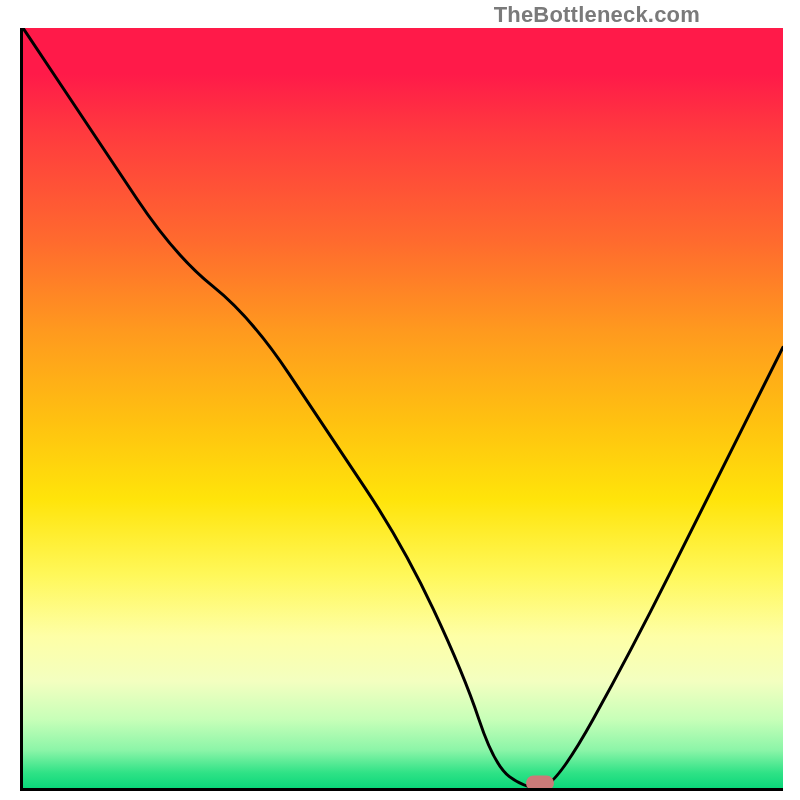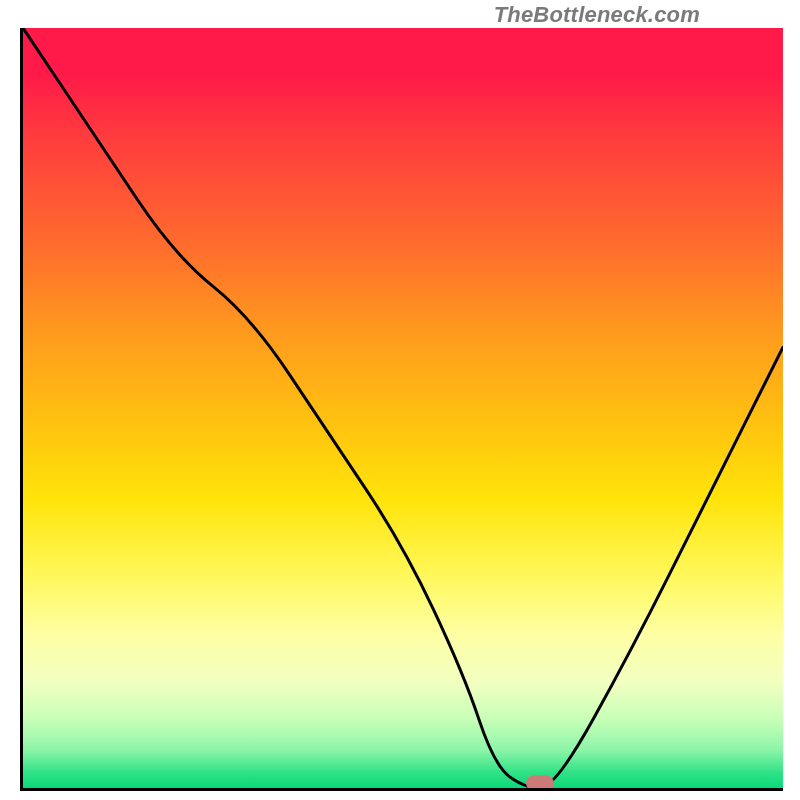--- a/index.html
+++ b/index.html
@@ -7,21 +7,20 @@
     padding: 0;
     width: 800px;
     height: 800px;
     background: #ffffff;
     font-family: Arial, Helvetica, sans-serif;
   }
   .stage {
     position: relative;
     width: 708px;
     height: 800px;
-    font-style: italic;
   }
   .watermark {
     position: absolute;
     top: 2px;
     right: 8px;
     font-size: 22px;
     font-weight: bold;
     color: #7a7a7a;
     letter-spacing: 0.2px;
     z-index: 5;

